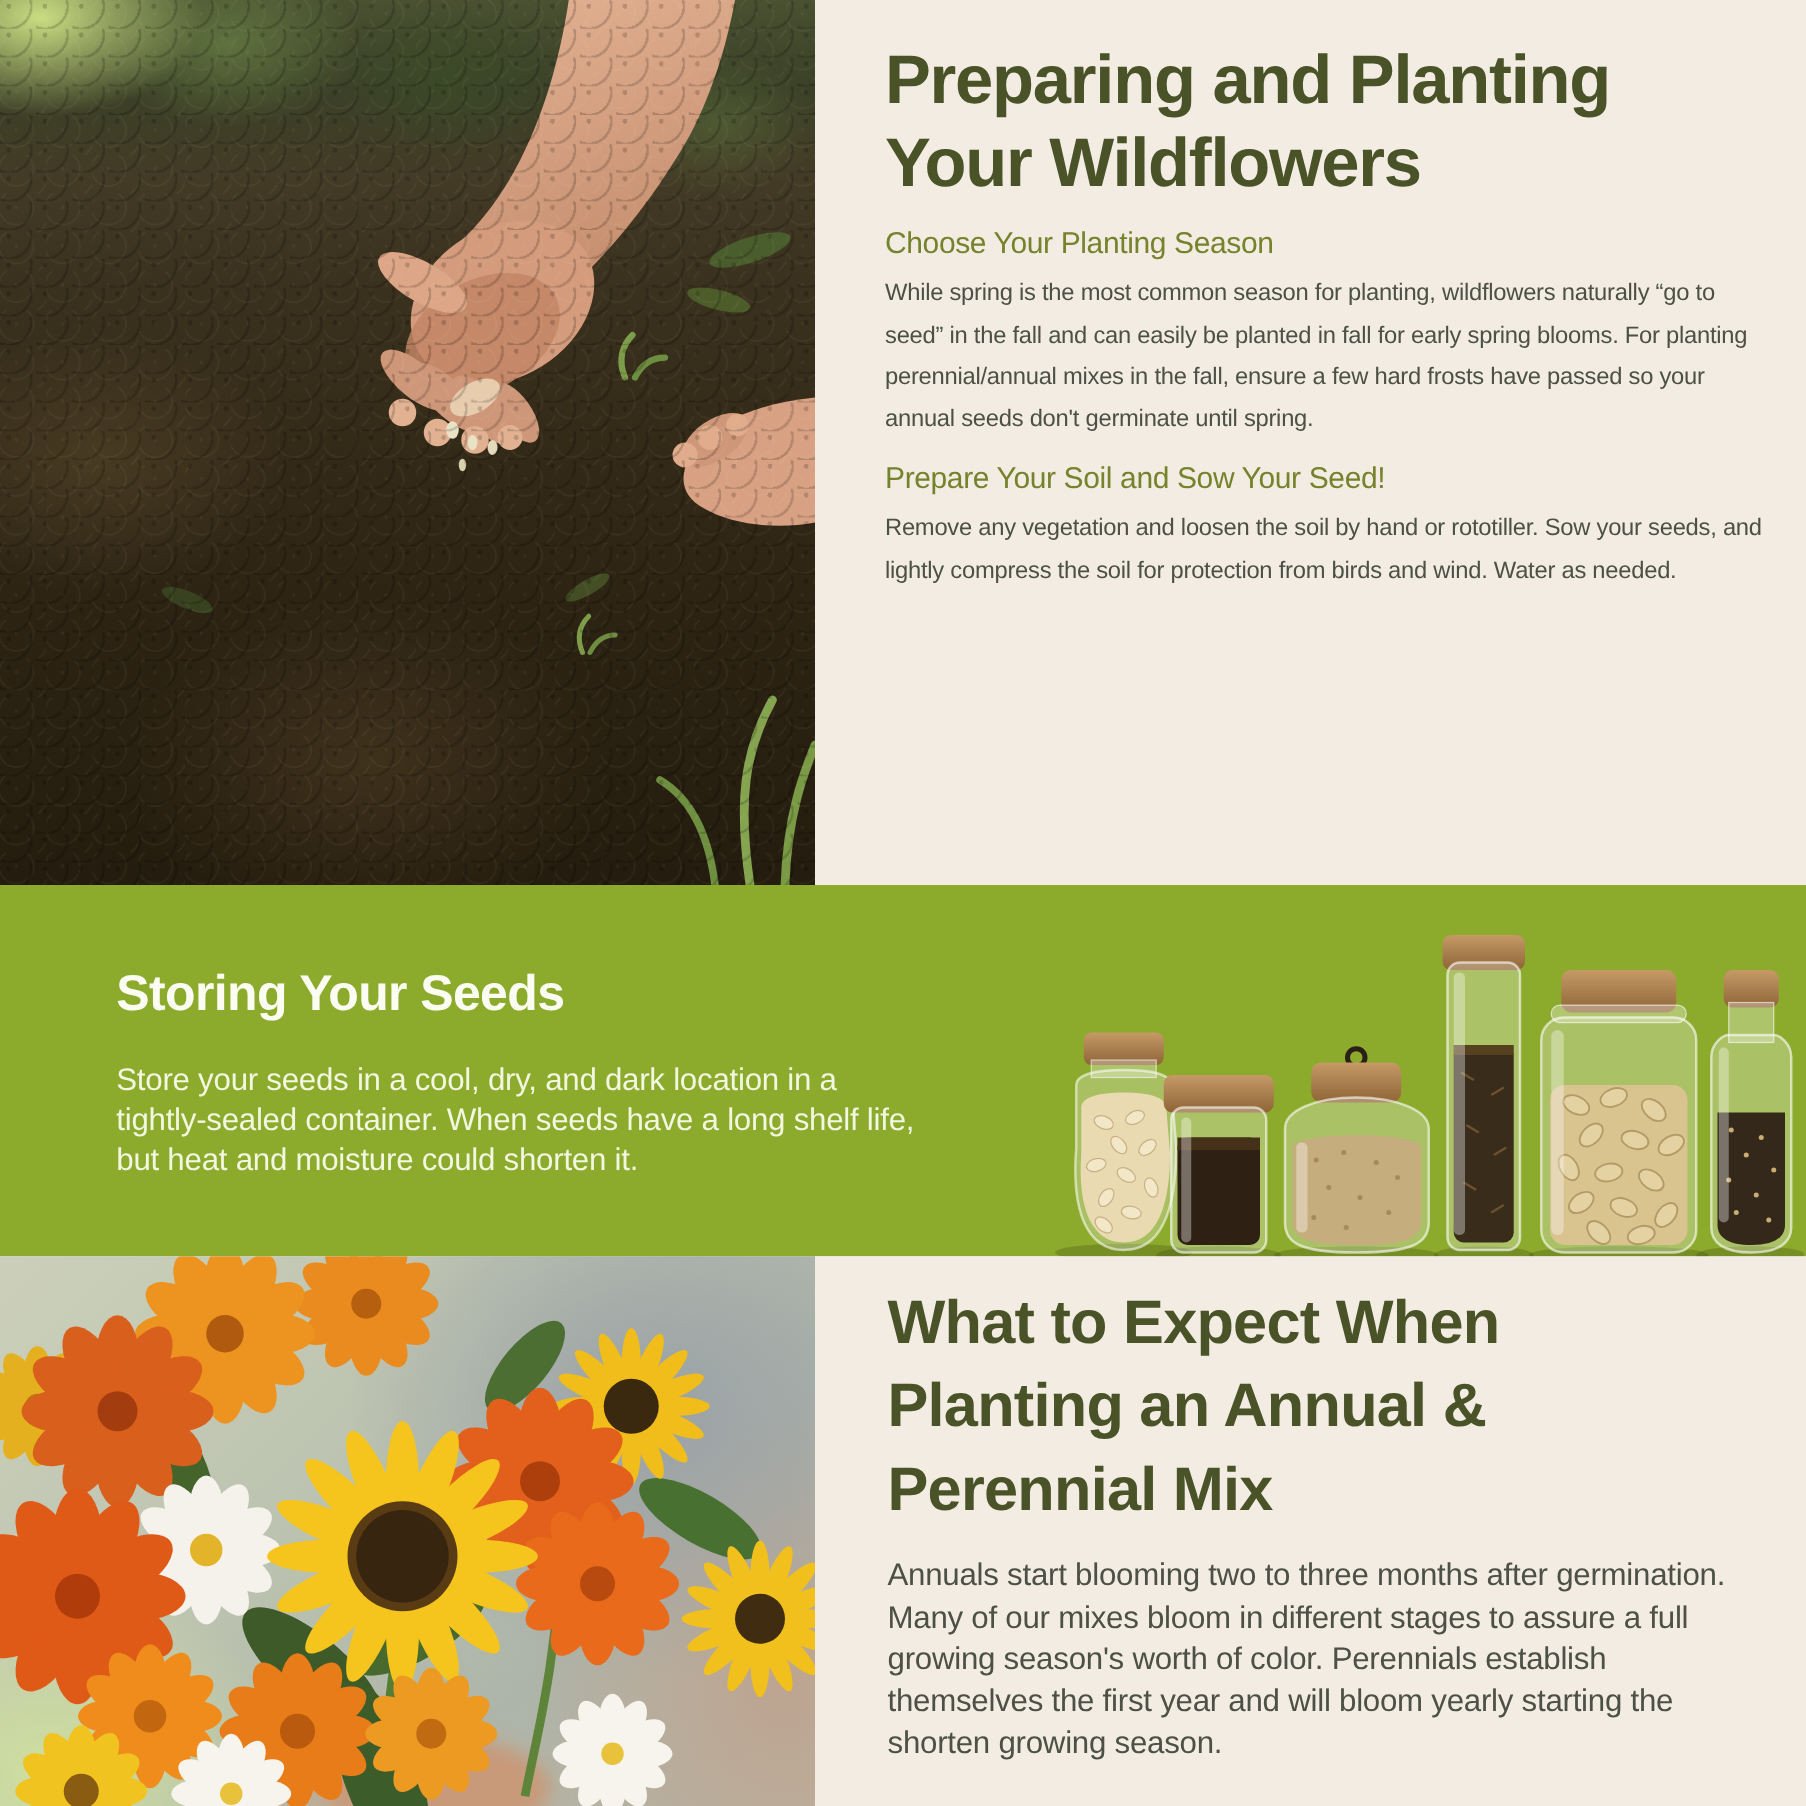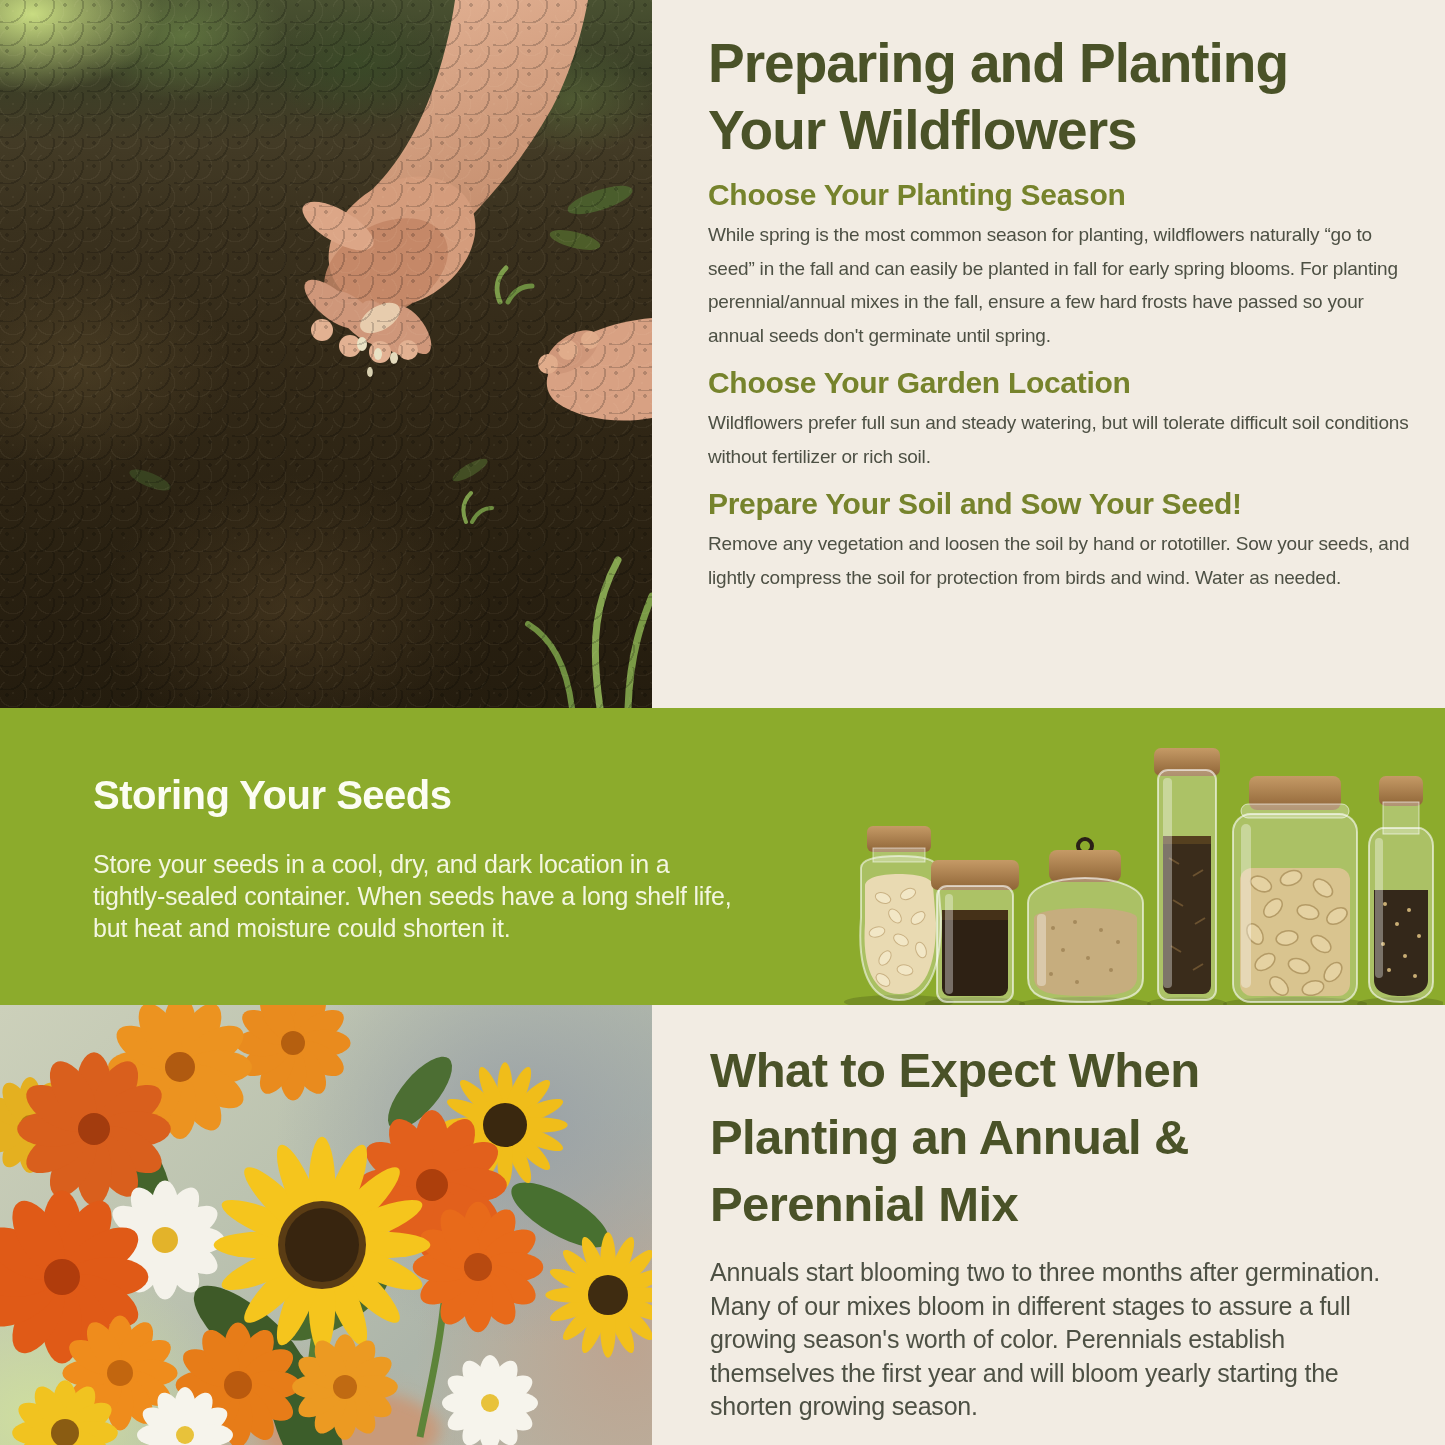--- a/index.html
+++ b/index.html
@@ -27,40 +27,40 @@
       repeating-radial-gradient(circle at 13px 11px, rgba(255,240,210,.10) 0 1.5px, transparent 1.5px 13px);
     background-size:29px 23px,37px 31px;
   }
   .soil svg{position:absolute;inset:0;}
   .panel{position:absolute;box-sizing:border-box;background:#f2ece3;}
   .top-panel{left:652px;top:0;width:793px;height:708px;padding:30px 32px 0 56px;}
   .top-panel h1{
     margin:0 0 10px;font-size:55px;line-height:67px;font-weight:bold;
     color:#4a5228;letter-spacing:-1px;
   }
-  .sub h3{margin:14px 0 6px;font-size:30px;line-height:34px;font-weight:bold;color:#76832c;letter-spacing:-.3px;}
+  .sub h3{margin:14px 0 6px;font-size:24px;line-height:34px;font-weight:normal;color:#76832c;letter-spacing:-.3px;}
   .sub p{margin:0;font-size:19px;line-height:33.5px;color:#4d5044;letter-spacing:-.2px;}
   
   .band{position:absolute;left:0;top:708px;width:1445px;height:297px;background:#8cab2c;}
   .band-text{position:absolute;left:93px;top:0;width:670px;}
   .band-text h2{margin:56px 0 0;font-size:40px;line-height:62px;font-weight:bold;color:#fcfdf2;letter-spacing:-.5px;}
   .band-text p{margin:22px 0 0;width:640px;font-size:25px;line-height:32px;color:#f3f6e0;letter-spacing:-.2px;}
   .jars{position:absolute;right:2px;top:10px;width:630px;height:287px;}
   
   .flowers{
     position:absolute;left:0;top:1005px;width:652px;height:440px;overflow:hidden;
     background:
       radial-gradient(340px 300px at 80% 28%, #9aa1a6 0%, rgba(154,161,166,0) 72%),
       radial-gradient(300px 340px at 96% 78%, #bda490 0%, rgba(189,164,144,0) 70%),
       radial-gradient(280px 220px at 6% 94%, #cfdf9e 0%, rgba(207,223,158,0) 72%),
       radial-gradient(240px 170px at 46% 104%, #c2a98e 0%, rgba(194,169,142,0) 70%),
       linear-gradient(135deg,#ccd0ba 0%,#bcc3b0 40%,#adb5aa 70%,#bab5a4 100%);
   }
   .flowers svg{position:absolute;inset:0;}
-  .bottom-panel{left:652px;top:1005px;width:793px;height:440px;padding:32px 48px 0 58px;}
+  .bottom-panel{left:652px;top:1005px;width:793px;height:440px;padding:20px 48px 0 58px;}
   .bottom-panel h2{margin:0 0 18px;font-size:49px;line-height:67px;font-weight:bold;color:#4a5228;letter-spacing:-.6px;}
   .bottom-panel p{margin:0;font-size:25px;line-height:33.5px;color:#4d5044;letter-spacing:-.2px;}
 </style>
 </head>
 <body>
 
 <div class="canvas">
 
   <div class="soil">
     <svg viewBox="0 0 652 708">
@@ -113,24 +113,20 @@
       <path d="M628,708 C630,650 644,616 652,596" stroke="#7a9a46" stroke-width="7" fill="none" stroke-linecap="round"></path>
       <path d="M572,708 C566,660 548,636 528,624" stroke="#6f8f40" stroke-width="6" fill="none" stroke-linecap="round"></path>
     </svg>
   </div>
 
   <div class="panel top-panel">
     <h1>Preparing and Planting Your Wildflowers</h1>
     <div class="sub">
       <h3>Choose Your Planting Season</h3>
       <p>While spring is the most common season for planting, wildflowers naturally “go to seed” in the fall and can easily be planted in fall for early spring blooms. For planting perennial/annual mixes in the fall, ensure a few hard frosts have passed so your annual seeds don't germinate until spring.</p>
-    </div>
-    <div class="sub">
-      <h3>Choose Your Garden Location</h3>
-      <p>Wildflowers prefer full sun and steady watering, but will tolerate difficult soil conditions without fertilizer or rich soil.</p>
     </div>
     <div class="sub">
       <h3>Prepare Your Soil and Sow Your Seed!</h3>
       <p>Remove any vegetation and loosen the soil by hand or rototiller. Sow your seeds, and lightly compress the soil for protection from birds and wind. Water as needed.</p>
     </div>
   </div>
 
   <div class="band">
     <div class="band-text">
       <h2>Storing Your Seeds</h2>

